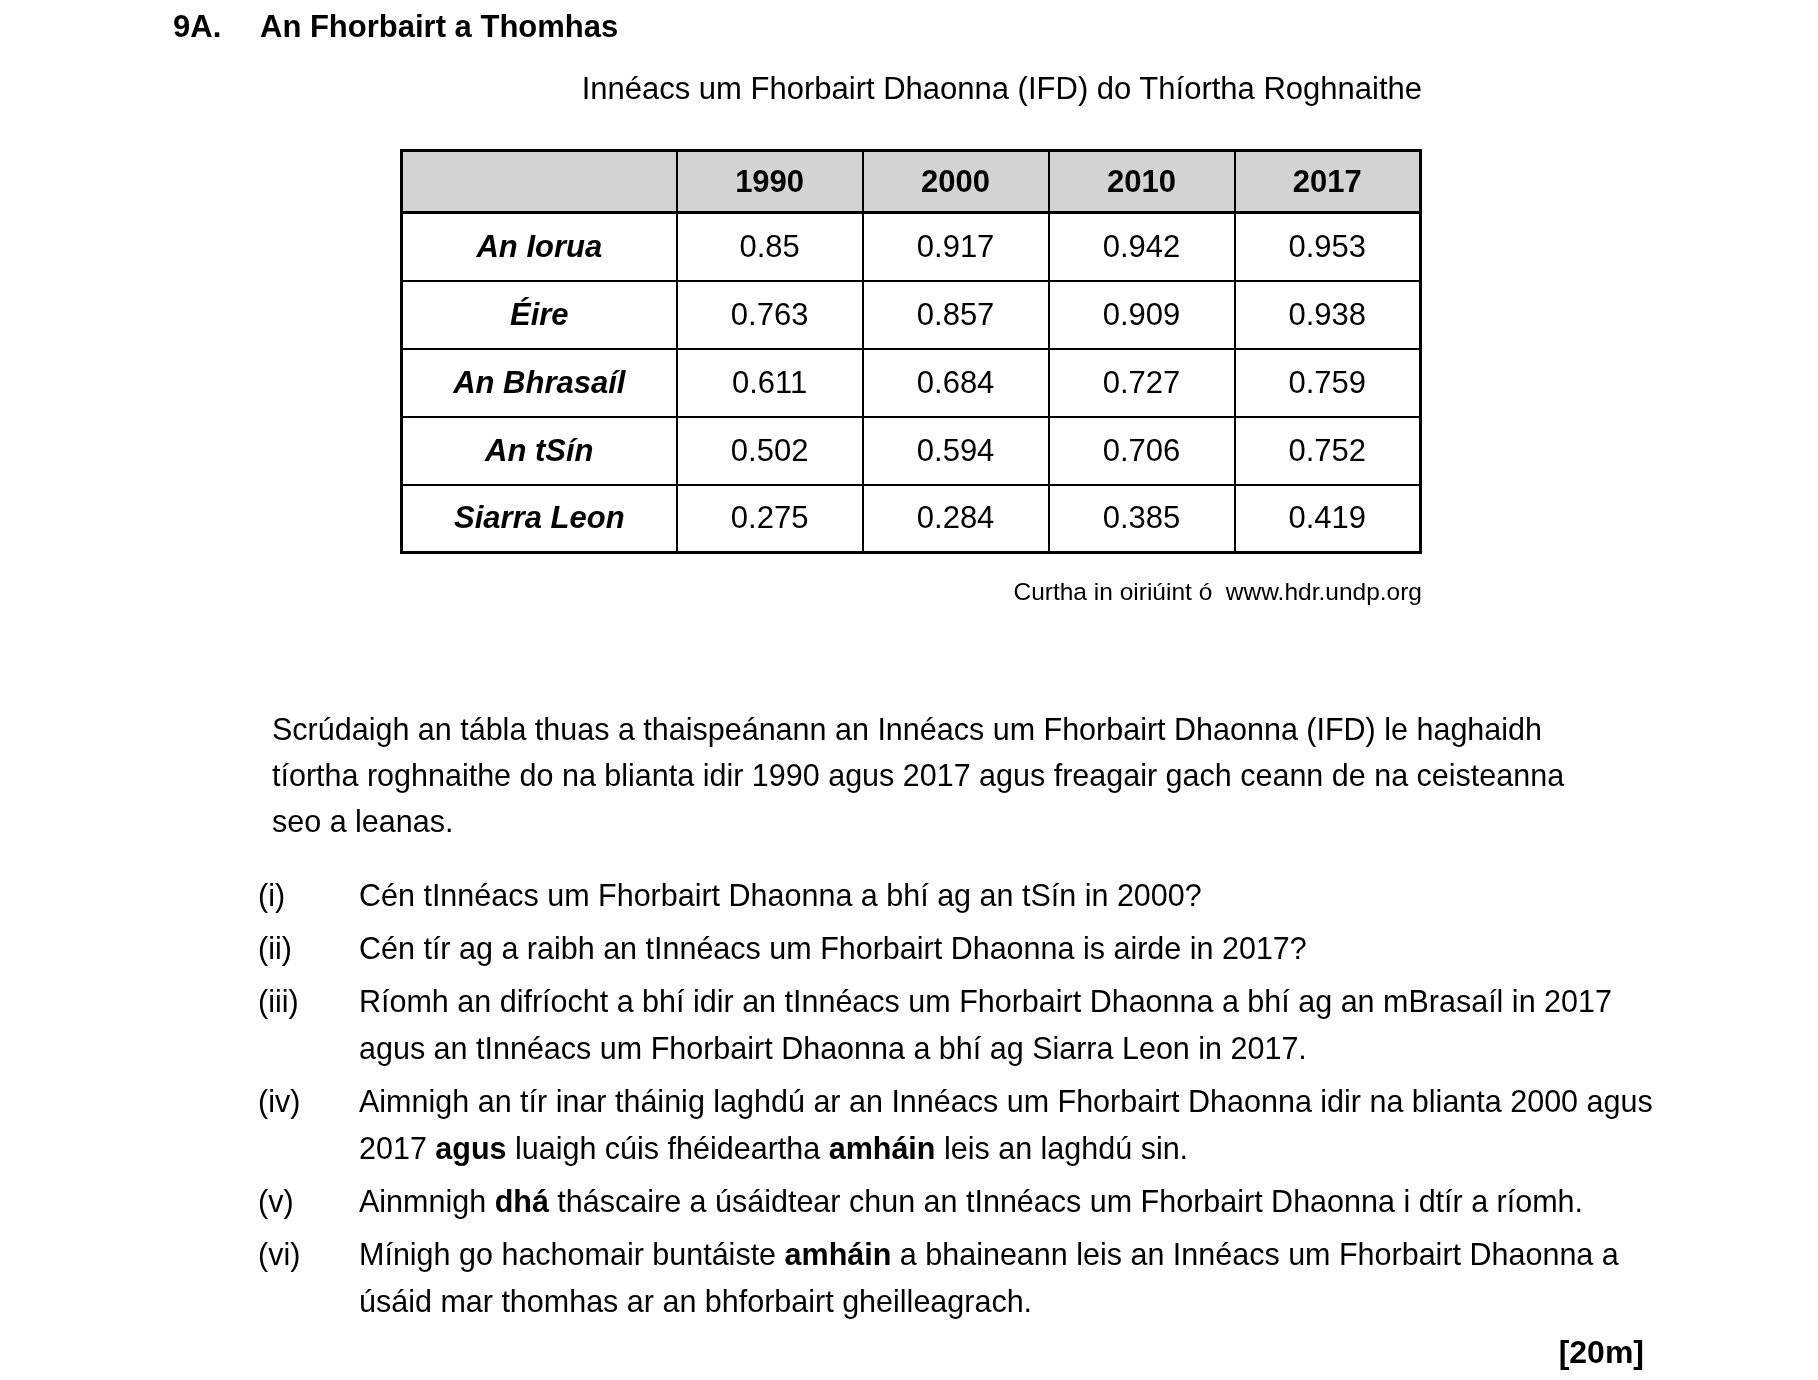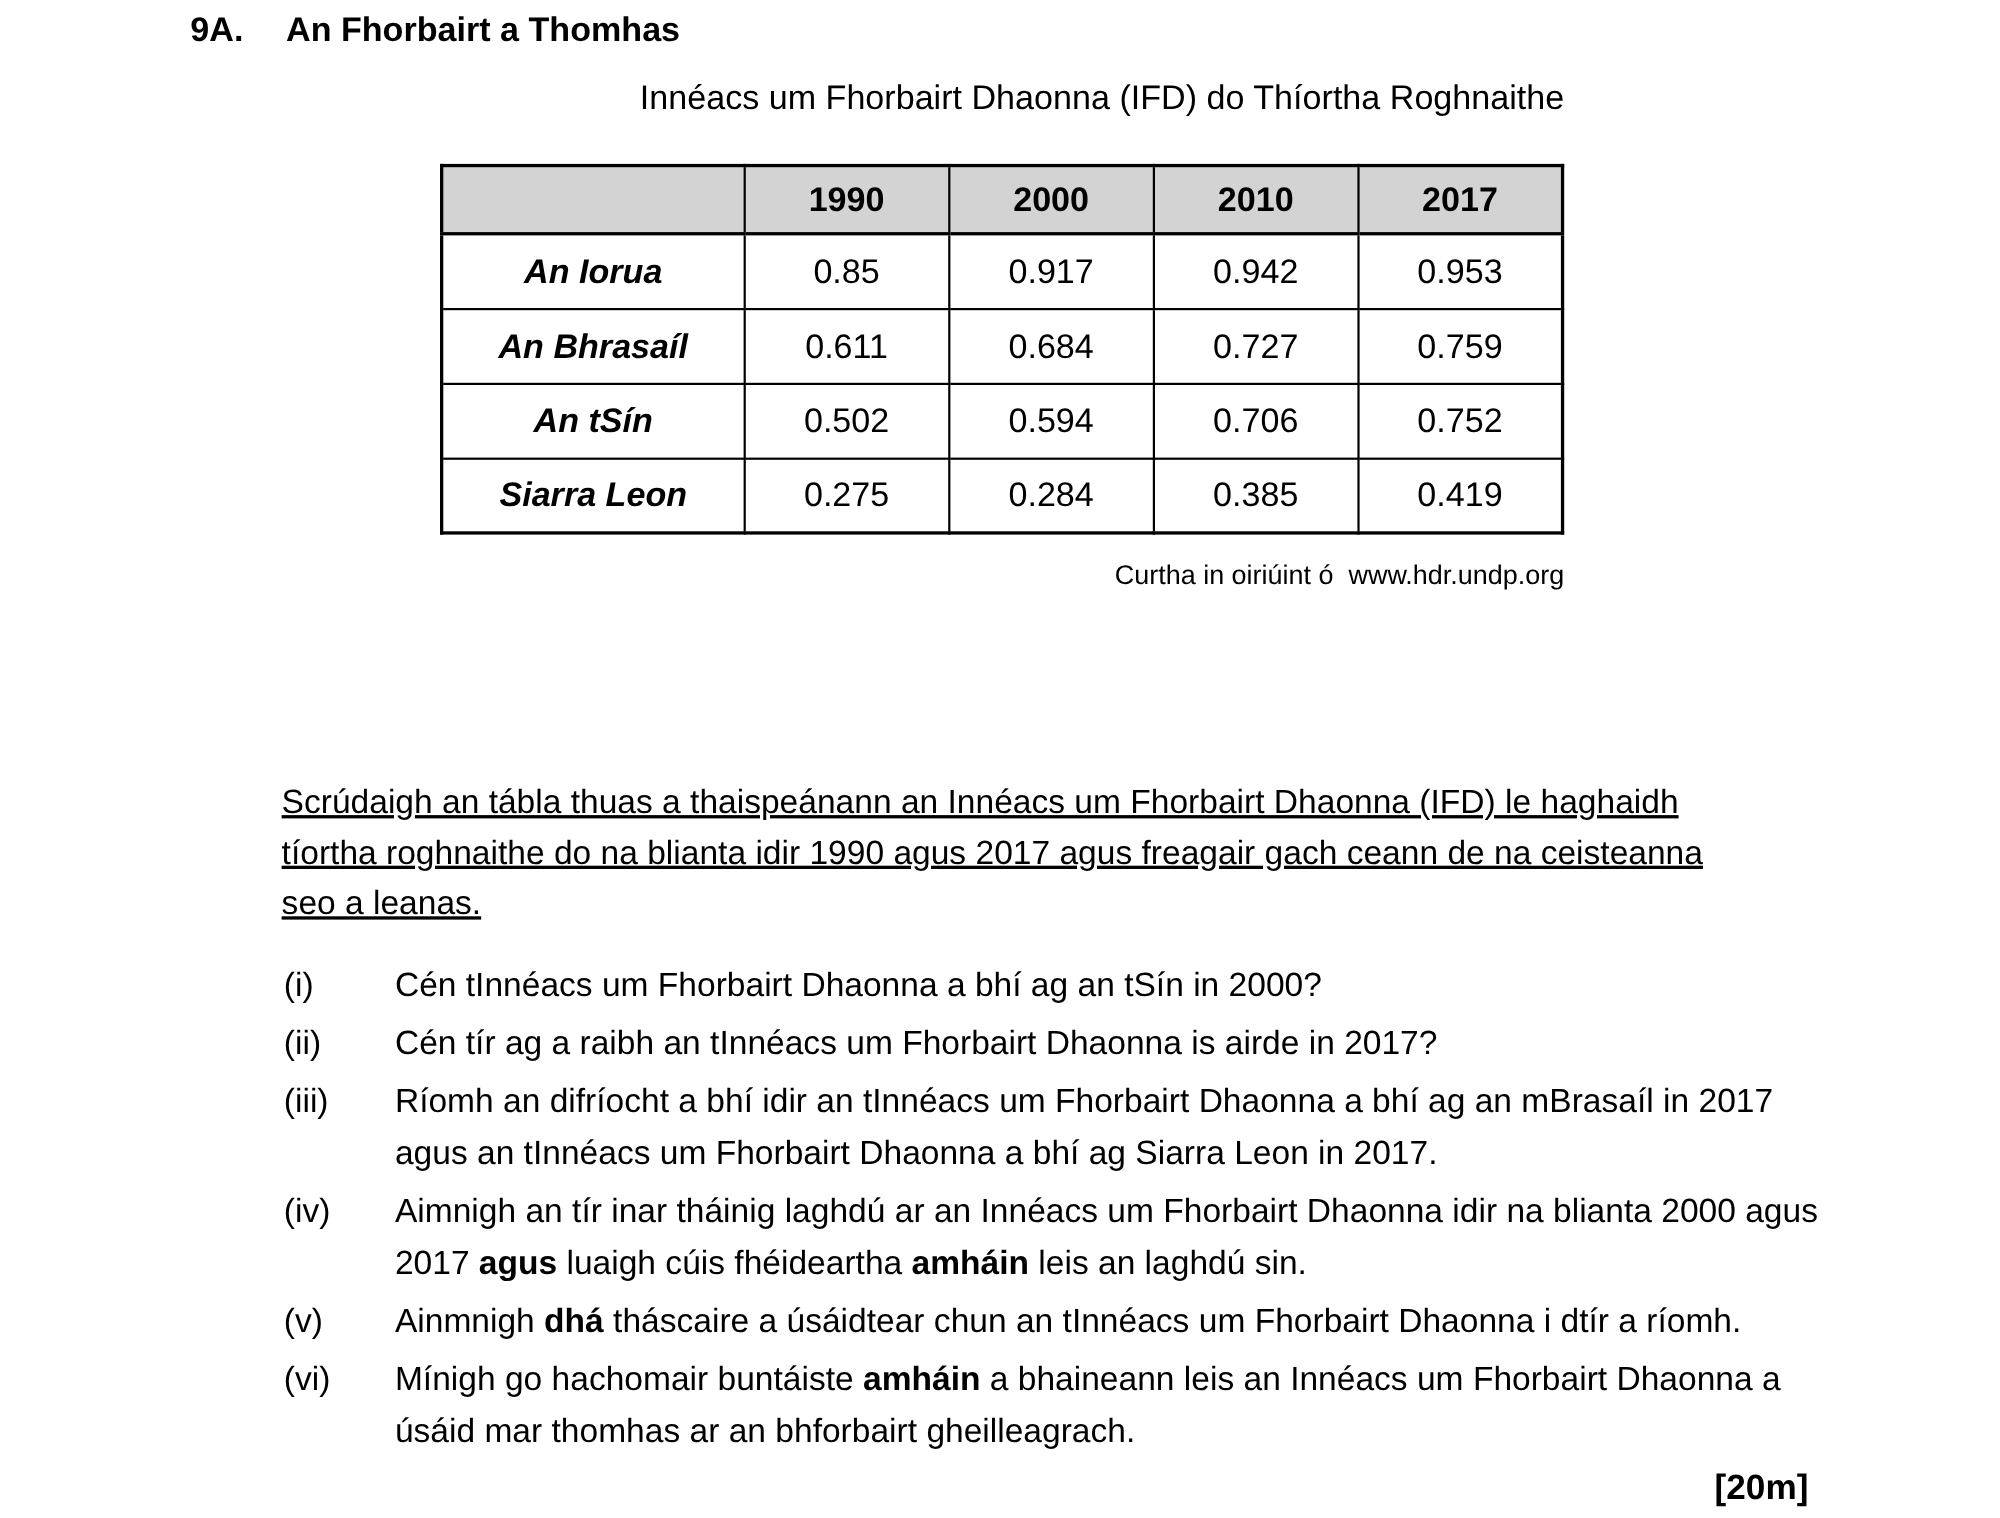--- a/index.html
+++ b/index.html
@@ -36,22 +36,22 @@
   }
   table.hdi-table thead th { height: 62px; font-weight: bold; border-bottom-width: 3px; }
   table.hdi-table tbody td { height: 68px; font-weight: normal; }
   table.hdi-table tbody td.country { font-weight: bold; font-style: italic; }
   .attribution {
     margin-top: 24px; text-align: right; font-size: 24.5px; white-space: pre;
   }
 
   
   .intro {
-    position: absolute; left: 256px; top: 706px; width: 1345px;
-    font-size: 30.5px; line-height: 46px; text-decoration: underline;
+    position: absolute; left: 272px; top: 706px; width: 1345px;
+    font-size: 30.5px; line-height: 46px;
   }
 
   
   .questions { position: absolute; left: 258px; top: 872px; width: 1396px; }
   .q { display: flex; margin-bottom: 6px; font-size: 30.5px; line-height: 47px; }
   .qlabel { flex: 0 0 101px; }
   .qtext { flex: 1; }
 
   
   .marks {
@@ -89,20 +89,27 @@
           <th>2017</th>
         </tr>
       </thead>
       <tbody>
         <tr>
           <td class="country">An Iorua</td>
           <td>0.85</td>
           <td>0.917</td>
           <td>0.942</td>
           <td>0.953</td>
+        </tr>
+        <tr>
+          <td class="country">Éire</td>
+          <td>0.763</td>
+          <td>0.857</td>
+          <td>0.909</td>
+          <td>0.938</td>
         </tr>
         <tr>
           <td class="country">An Bhrasaíl</td>
           <td>0.611</td>
           <td>0.684</td>
           <td>0.727</td>
           <td>0.759</td>
         </tr>
         <tr>
           <td class="country">An tSín</td>

